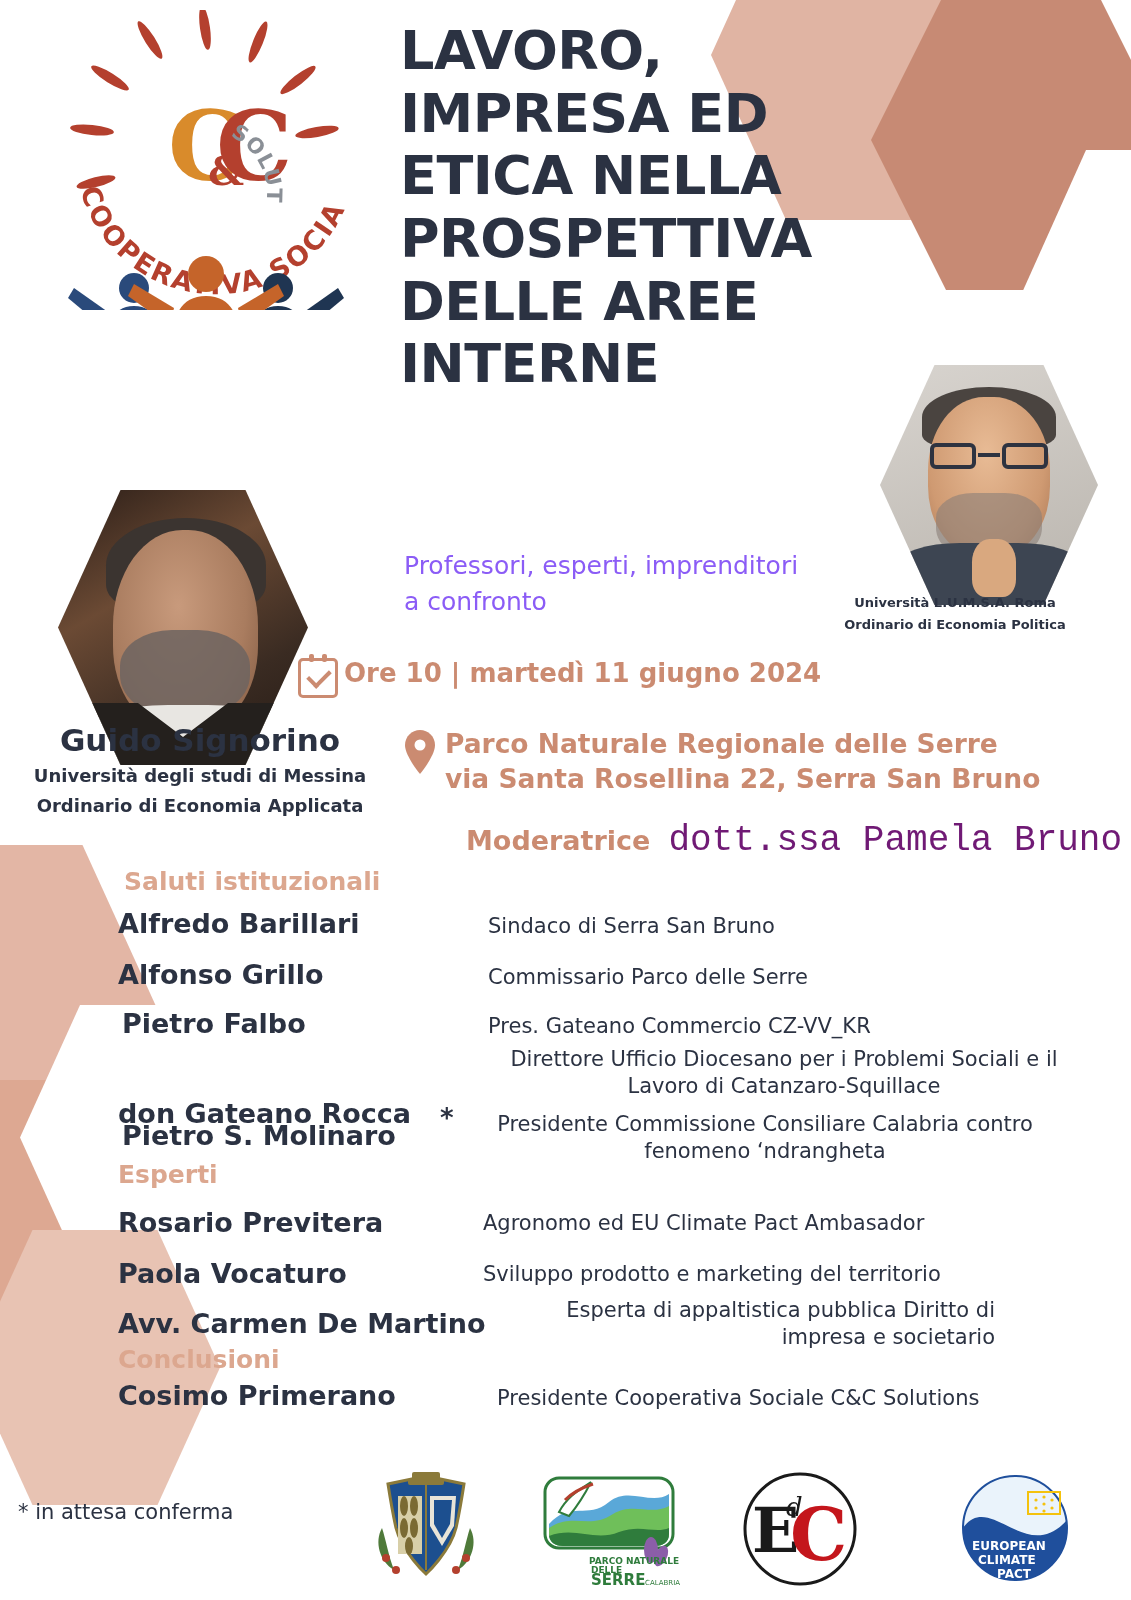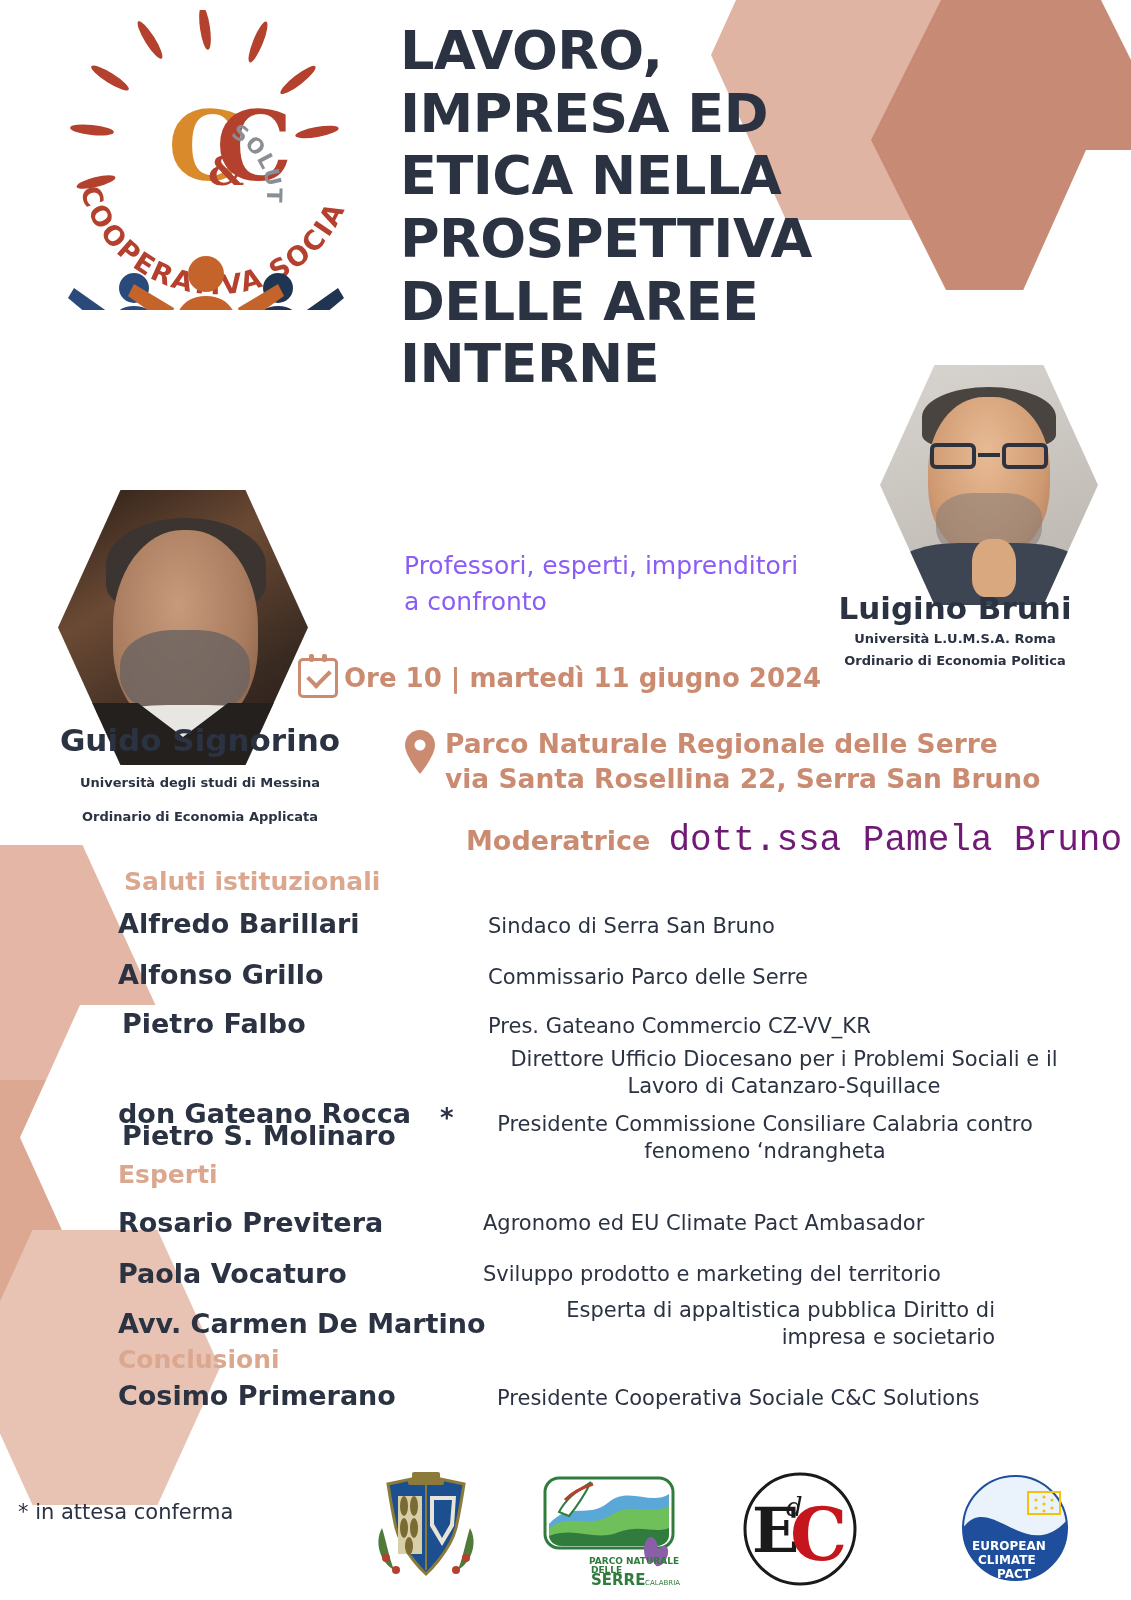--- a/index.html
+++ b/index.html
@@ -204,38 +204,37 @@
 
   
   .speaker-left {
     position: absolute;
     top: 722px; left: 0;
     width: 400px;
     text-align: center;
     color: #2b3242;
   }
   .speaker-left .name { font-size: 31px; font-weight: bold; }
-  .speaker-left .aff { font-size: 13px; font-weight: bold; line-height: 1.35; margin-top: 16px;}
+  .speaker-left .aff { font-size: 18px; font-weight: bold; line-height: 1.35; margin-top: 6px;}
 
   .speaker-right {
     position: absolute;
     top: 590px; left: 790px;
     width: 330px;
     text-align: center;
     color: #2b3242;
   }
   .speaker-right .name { font-size: 31px; font-weight: bold; }
   .speaker-right .aff { font-size: 13px; font-weight: bold; line-height: 1.35; margin-top: 4px;}
 
   
   .datetime-row {
     position: absolute;
     top: 658px; left: 298px;
     display: flex;
-    align-items: center;
   }
   .cal-icon {
     width: 40px; height: 40px;
     border: 3px solid #cb8b71;
     border-radius: 5px;
     position: relative;
     box-sizing: border-box;
     margin-right: 6px;
   }
   .cal-icon:before {
@@ -436,21 +435,20 @@
   <div class="hand"></div>
 </div>
 
 <div class="speaker-left">
   <div class="name">Guido Signorino</div>
   <div class="aff">Università degli studi di Messina</div>
   <div class="aff">Ordinario di Economia Applicata</div>
 </div>
 
 <div class="speaker-right">
-  <div class="name">Luigino Bruni</div>
   <div class="aff">Università L.U.M.S.A. Roma</div>
   <div class="aff">Ordinario di Economia Politica</div>
 </div>
 
 <div class="datetime-row">
   <div class="cal-icon">
       <div class="check"></div>
     </div>
   <div class="datetime-text">Ore 10  |  martedì 11 giugno 2024</div>
 </div>

